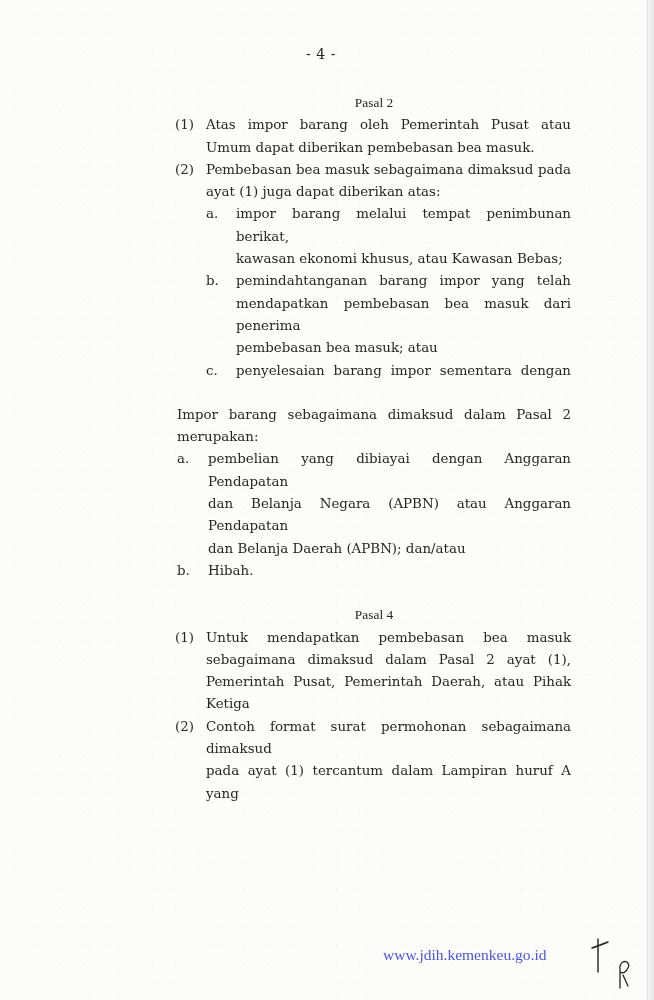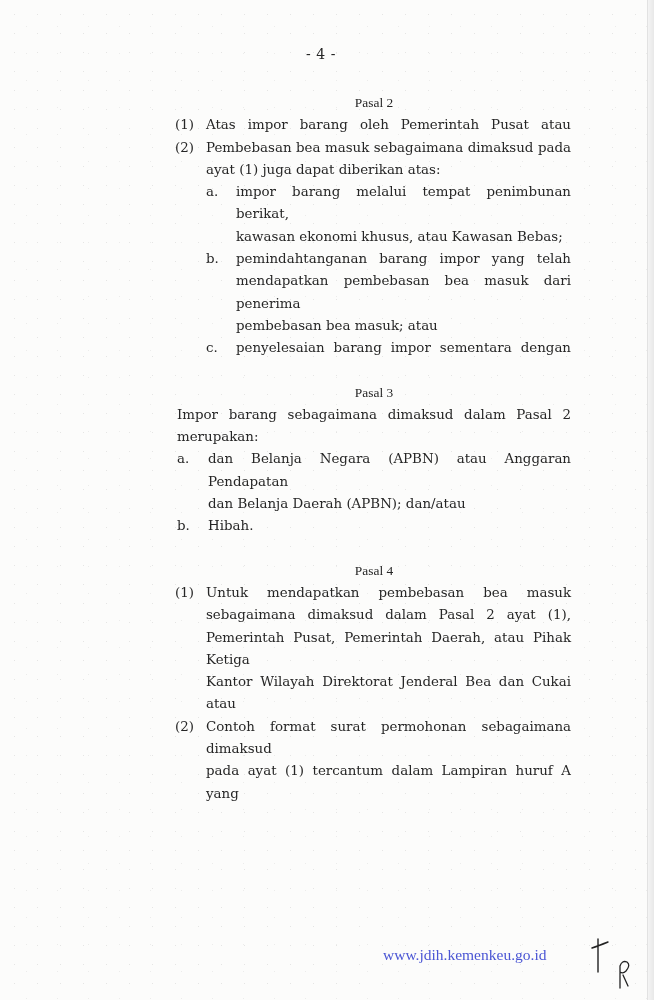--- a/index.html
+++ b/index.html
@@ -60,20 +60,21 @@
 
   <div class="pagenum"><span>- 4 -</span></div>
 
   <div class="content">
 
     <div class="heading">Pasal 2</div>
 
     <div class="item">
       <span class="num">(1)</span>
       <div class="just-last">Atas impor barang oleh Pemerintah Pusat atau</div>
+      <div>Umum dapat diberikan pembebasan bea masuk.</div>
     </div>
 
     <div class="item">
       <span class="num">(2)</span>
       <div class="just-last">Pembebasan bea masuk sebagaimana dimaksud pada</div>
       <div>ayat (1) juga dapat diberikan atas:</div>
 
       <div class="sub">
         <span class="num">a.</span>
         <div class="just-last">impor barang melalui tempat penimbunan berikat,</div>
@@ -86,44 +87,43 @@
         <div>pembebasan bea masuk; atau</div>
       </div>
       <div class="sub">
         <span class="num">c.</span>
         <div class="just-last">penyelesaian barang impor sementara dengan</div>
       </div>
     </div>
 
     <div class="gap"></div>
 
-    <div class="heading">Pasal 3</div>
     <div class="p3-intro">
       <div class="just-last">Impor barang sebagaimana dimaksud dalam Pasal 2</div>
       <div>merupakan:</div>
     </div>
     <div class="p3-item">
       <span class="num">a.</span>
+      <div class="just-last">pembelian yang dibiayai dengan Anggaran Pendapatan</div>
       <div class="just-last">dan Belanja Negara (APBN) atau Anggaran Pendapatan</div>
       <div>dan Belanja Daerah (APBN); dan/atau</div>
     </div>
     <div class="p3-item">
       <span class="num">b.</span>
       <div>Hibah.</div>
     </div>
 
     <div class="gap"></div>
 
     <div class="heading">Pasal 4</div>
     <div class="item">
       <span class="num">(1)</span>
       <div class="just-last">Untuk mendapatkan pembebasan bea masuk</div>
       <div class="just-last">sebagaimana dimaksud dalam Pasal 2 ayat (1),</div>
       <div class="just-last">Pemerintah Pusat, Pemerintah Daerah, atau Pihak Ketiga</div>
-      <div class="just-last">Kantor Wilayah Direktorat Jenderal Bea dan Cukai atau</div>
     </div>
     <div class="item">
       <span class="num">(2)</span>
       <div class="just-last">Contoh format surat permohonan sebagaimana dimaksud</div>
       <div class="just-last">pada ayat (1) tercantum dalam Lampiran huruf A yang</div>
 
     </div>
   </div>
 
   <a class="footer-link" style="color: rgb(74, 85, 212);">www.jdih.kemenkeu.go.id</a>

